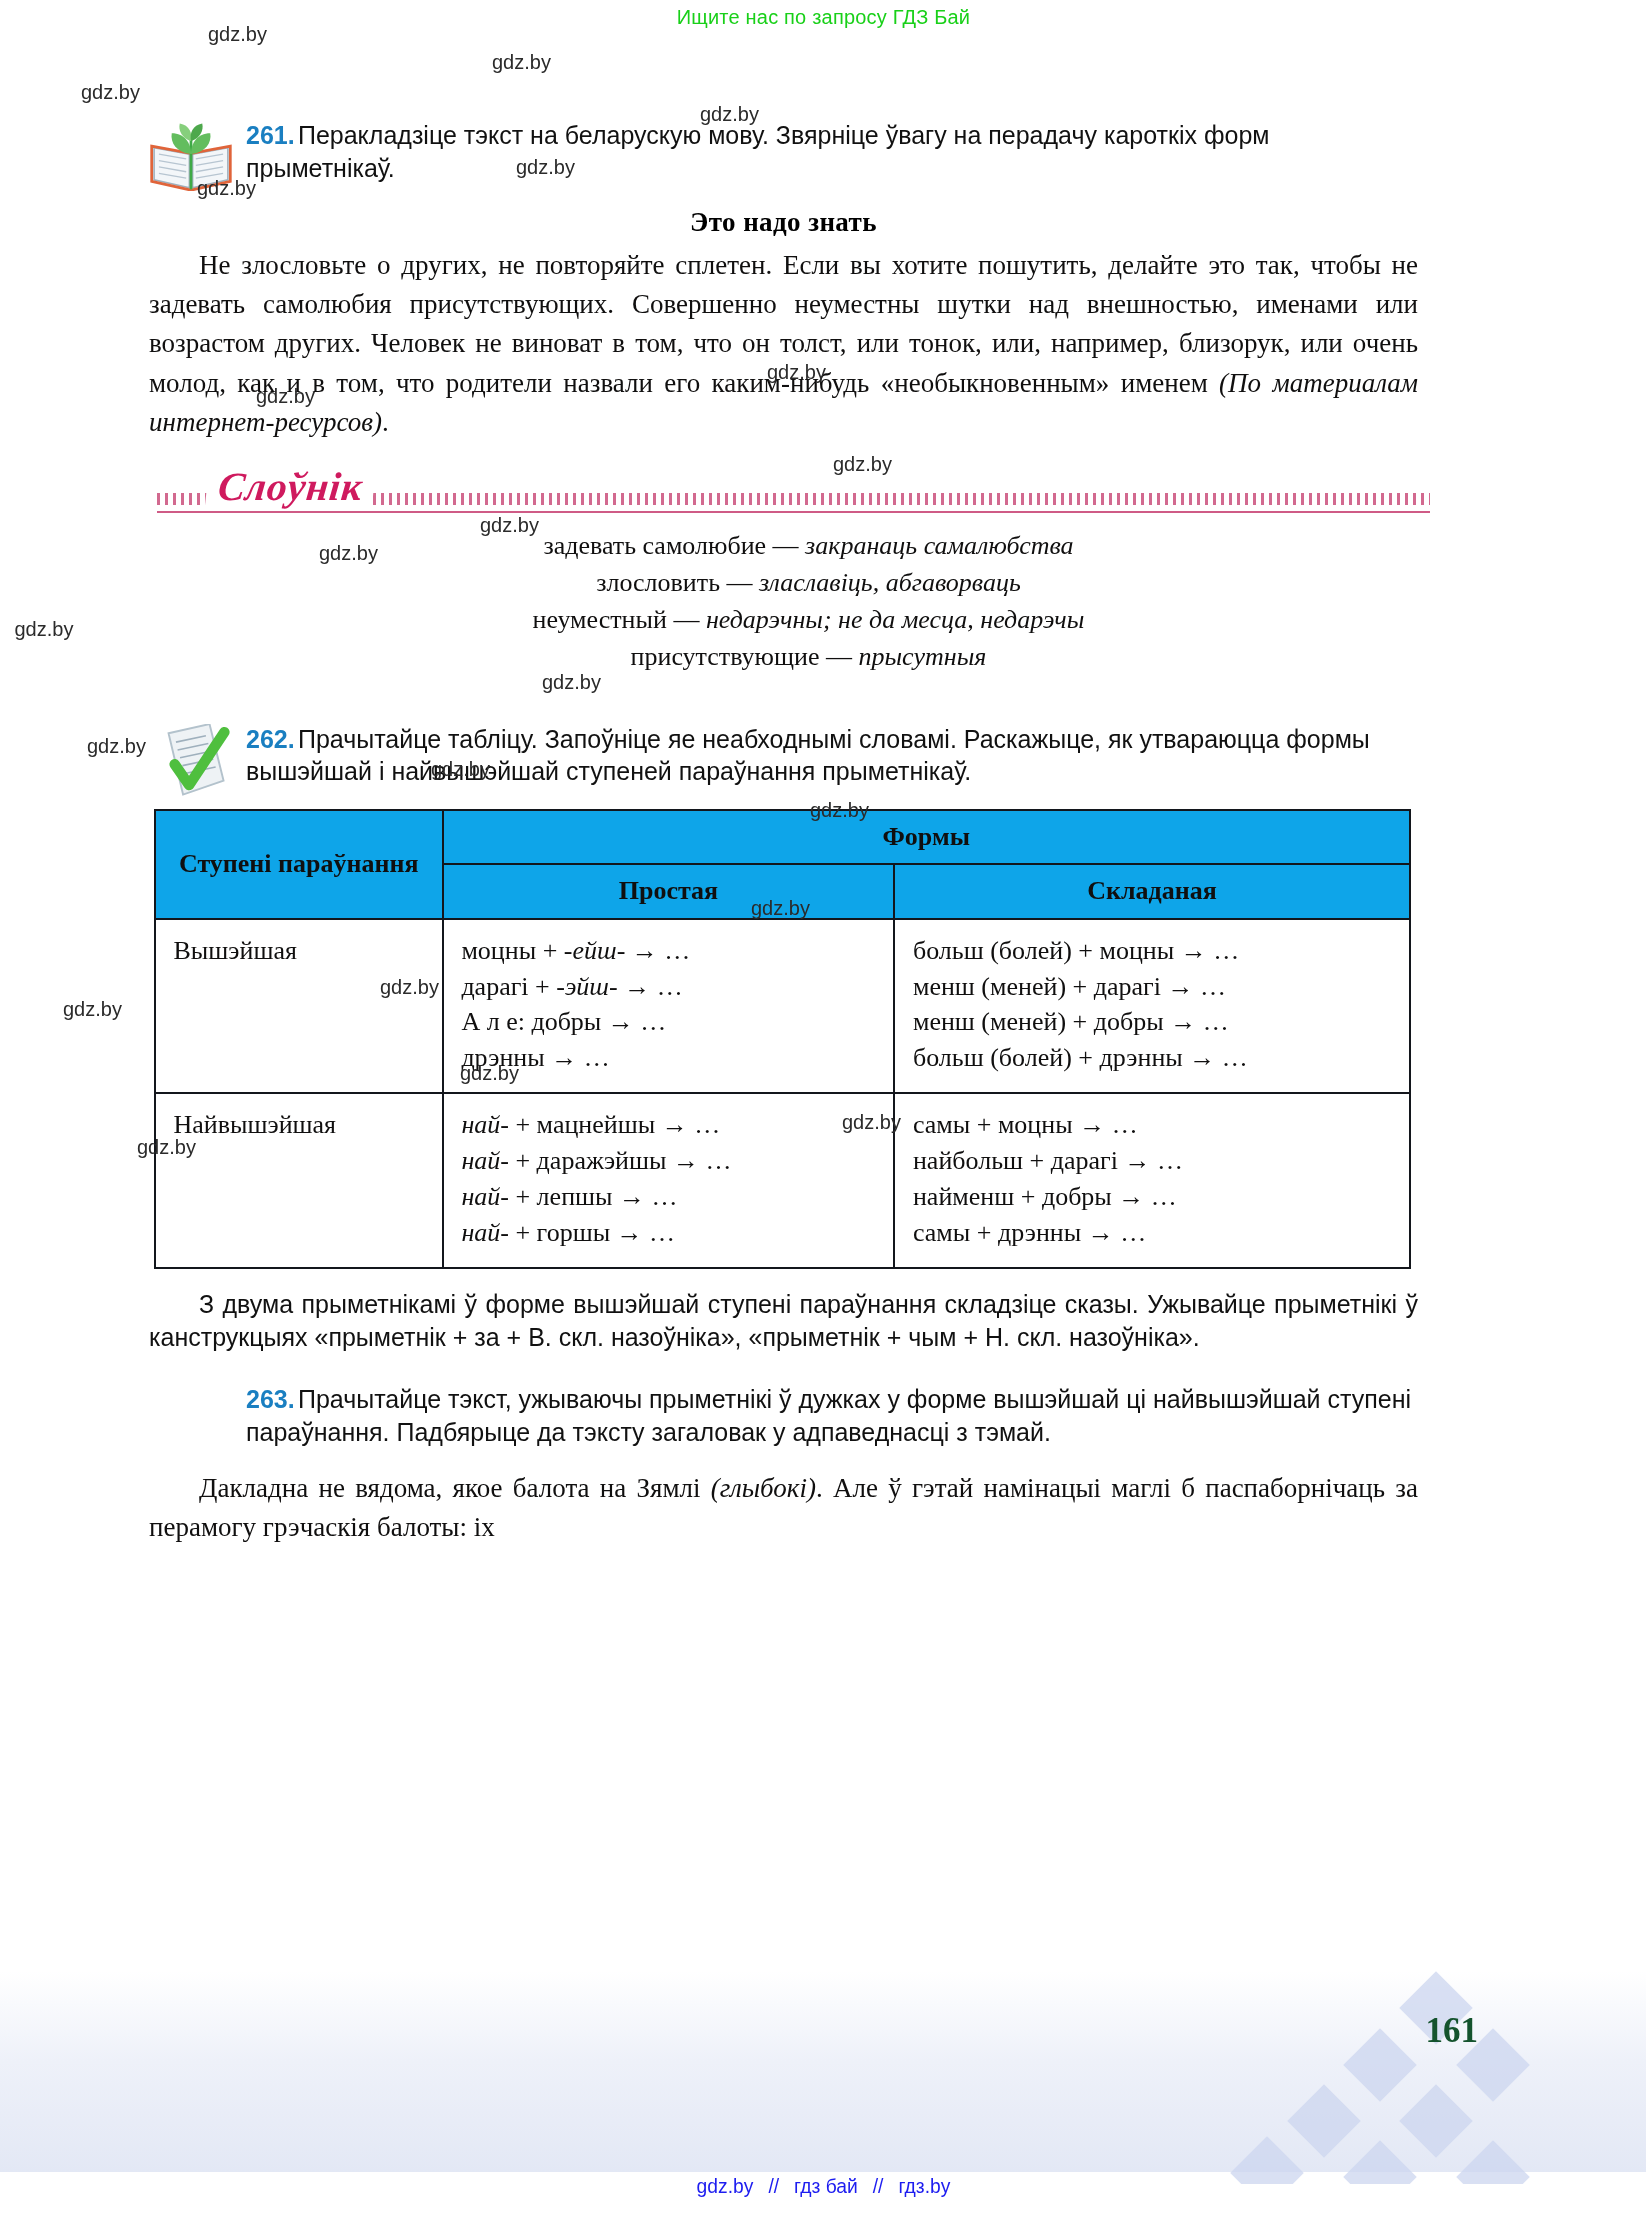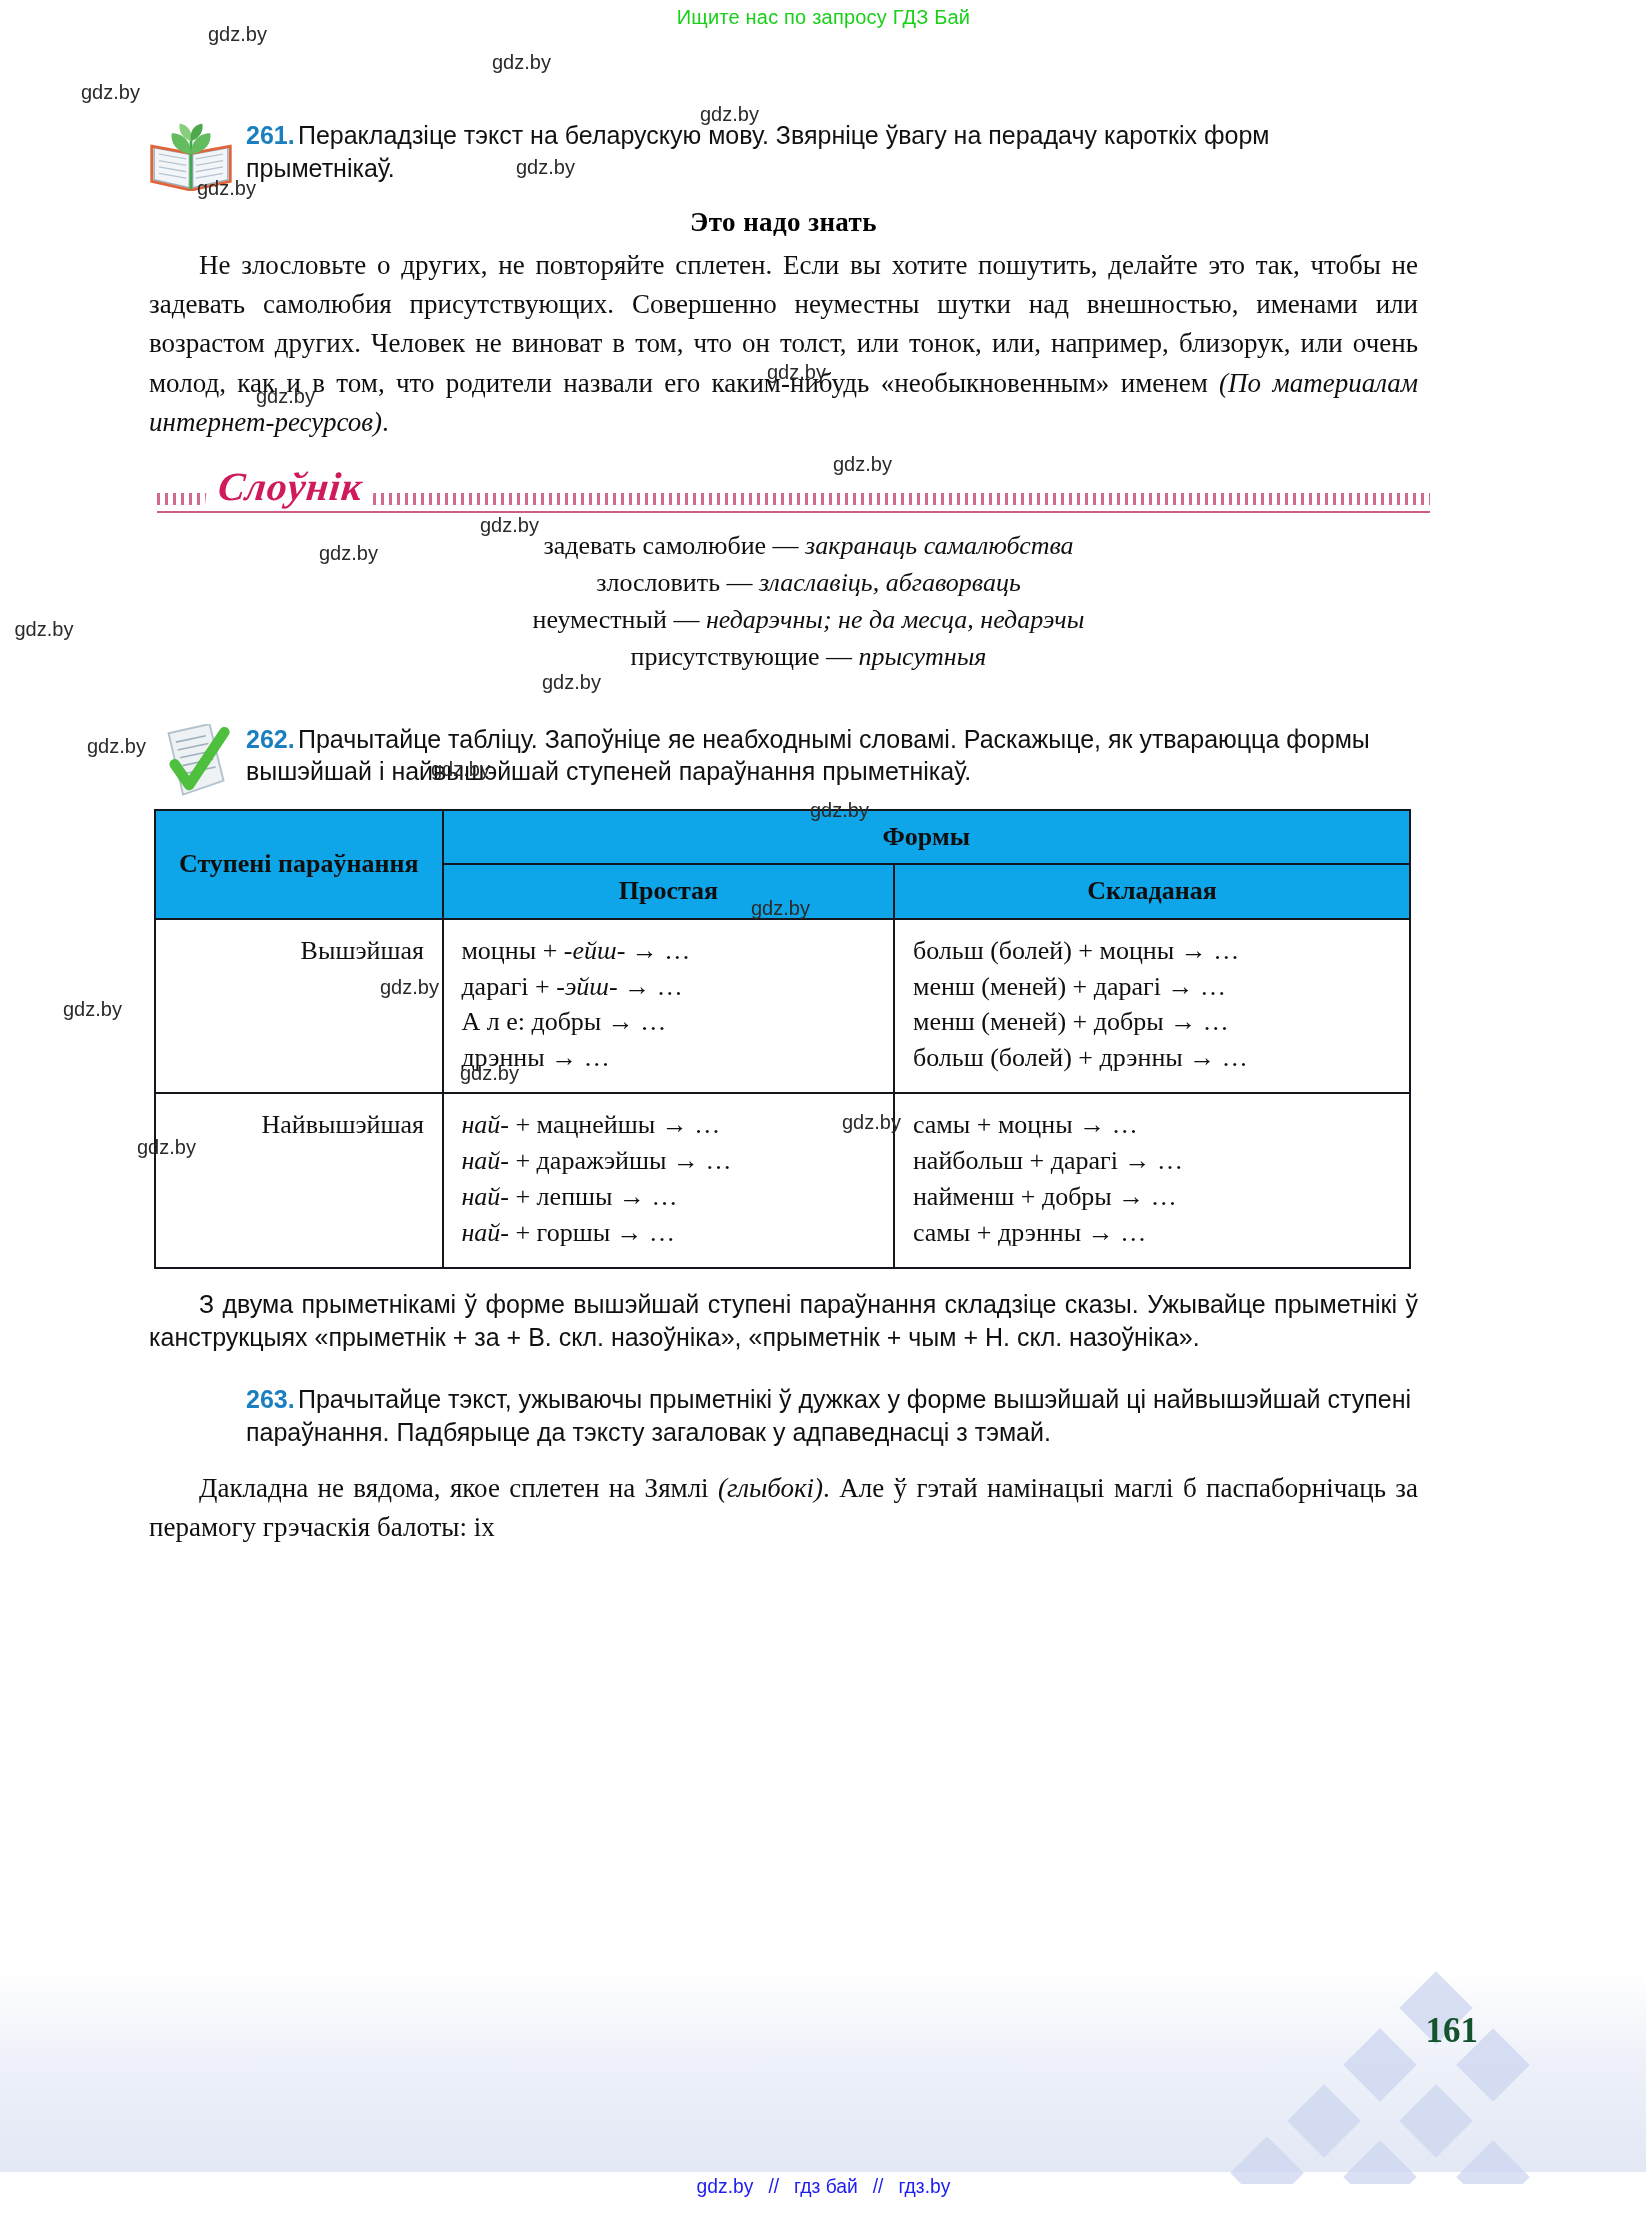--- a/index.html
+++ b/index.html
@@ -196,21 +196,21 @@
     text-align: center;
     padding: 11.3px 4.8px;
   }
   table.grid td {
     font-size: 26px;
     padding: 13px 17.7px 16px 17.7px;
     vertical-align: top;
     line-height: 1.38;
   }
   td.deg {
-    text-align: right;
+    text-align: left;
     padding-left: 22.6px;
     margin-top: 8px;
   }
   table.grid i { font-style: italic; }
   .col1 { width: 234px; }
   .col2 { width: 367px; }
   .col3 { width: 419px; }
 
   
   .bel-para {
@@ -419,21 +419,21 @@
     </table>
 
     <p class="bel-para">З двума прыметнікамі ў форме вышэйшай ступені параўнання складзіце сказы. Ужывайце прыметнікі ў канструкцыях «прыметнік + за + В. скл. назоўніка», «прыметнік + чым + Н. скл. назоўніка».</p>
 
     <div style="height:29px;"></div>
     <div class="ex" style="padding-left:97px;">
       <span class="ex-num">263.</span>
       <span class="ex-text">Прачытайце тэкст, ужываючы прыметнікі ў дужках у форме вышэйшай ці найвышэйшай ступені параўнання. Падбярыце да тэксту загаловак у адпаведнасці з тэмай.</span>
     </div>
 
-    <p class="bel-serif"><span>Дакладна не вядома, якое сплетен на Зямлі </span><i>(глыбокі)</i><span>. Але ў гэтай намінацыі маглі б паспаборнічаць за перамогу грэчаскія балоты: іх</span></p>
+    <p class="bel-serif"><span>Дакладна не вядома, якое балота на Зямлі </span><i>(глыбокі)</i><span>. Але ў гэтай намінацыі маглі б паспаборнічаць за перамогу грэчаскія балоты: іх</span></p>
 
   </div>
 
   <div class="page-num">161</div>
 
 
   <div class="footer-links">
     <span>gdz.by</span>
     <span>//</span>
     <span>гдз бай</span>

